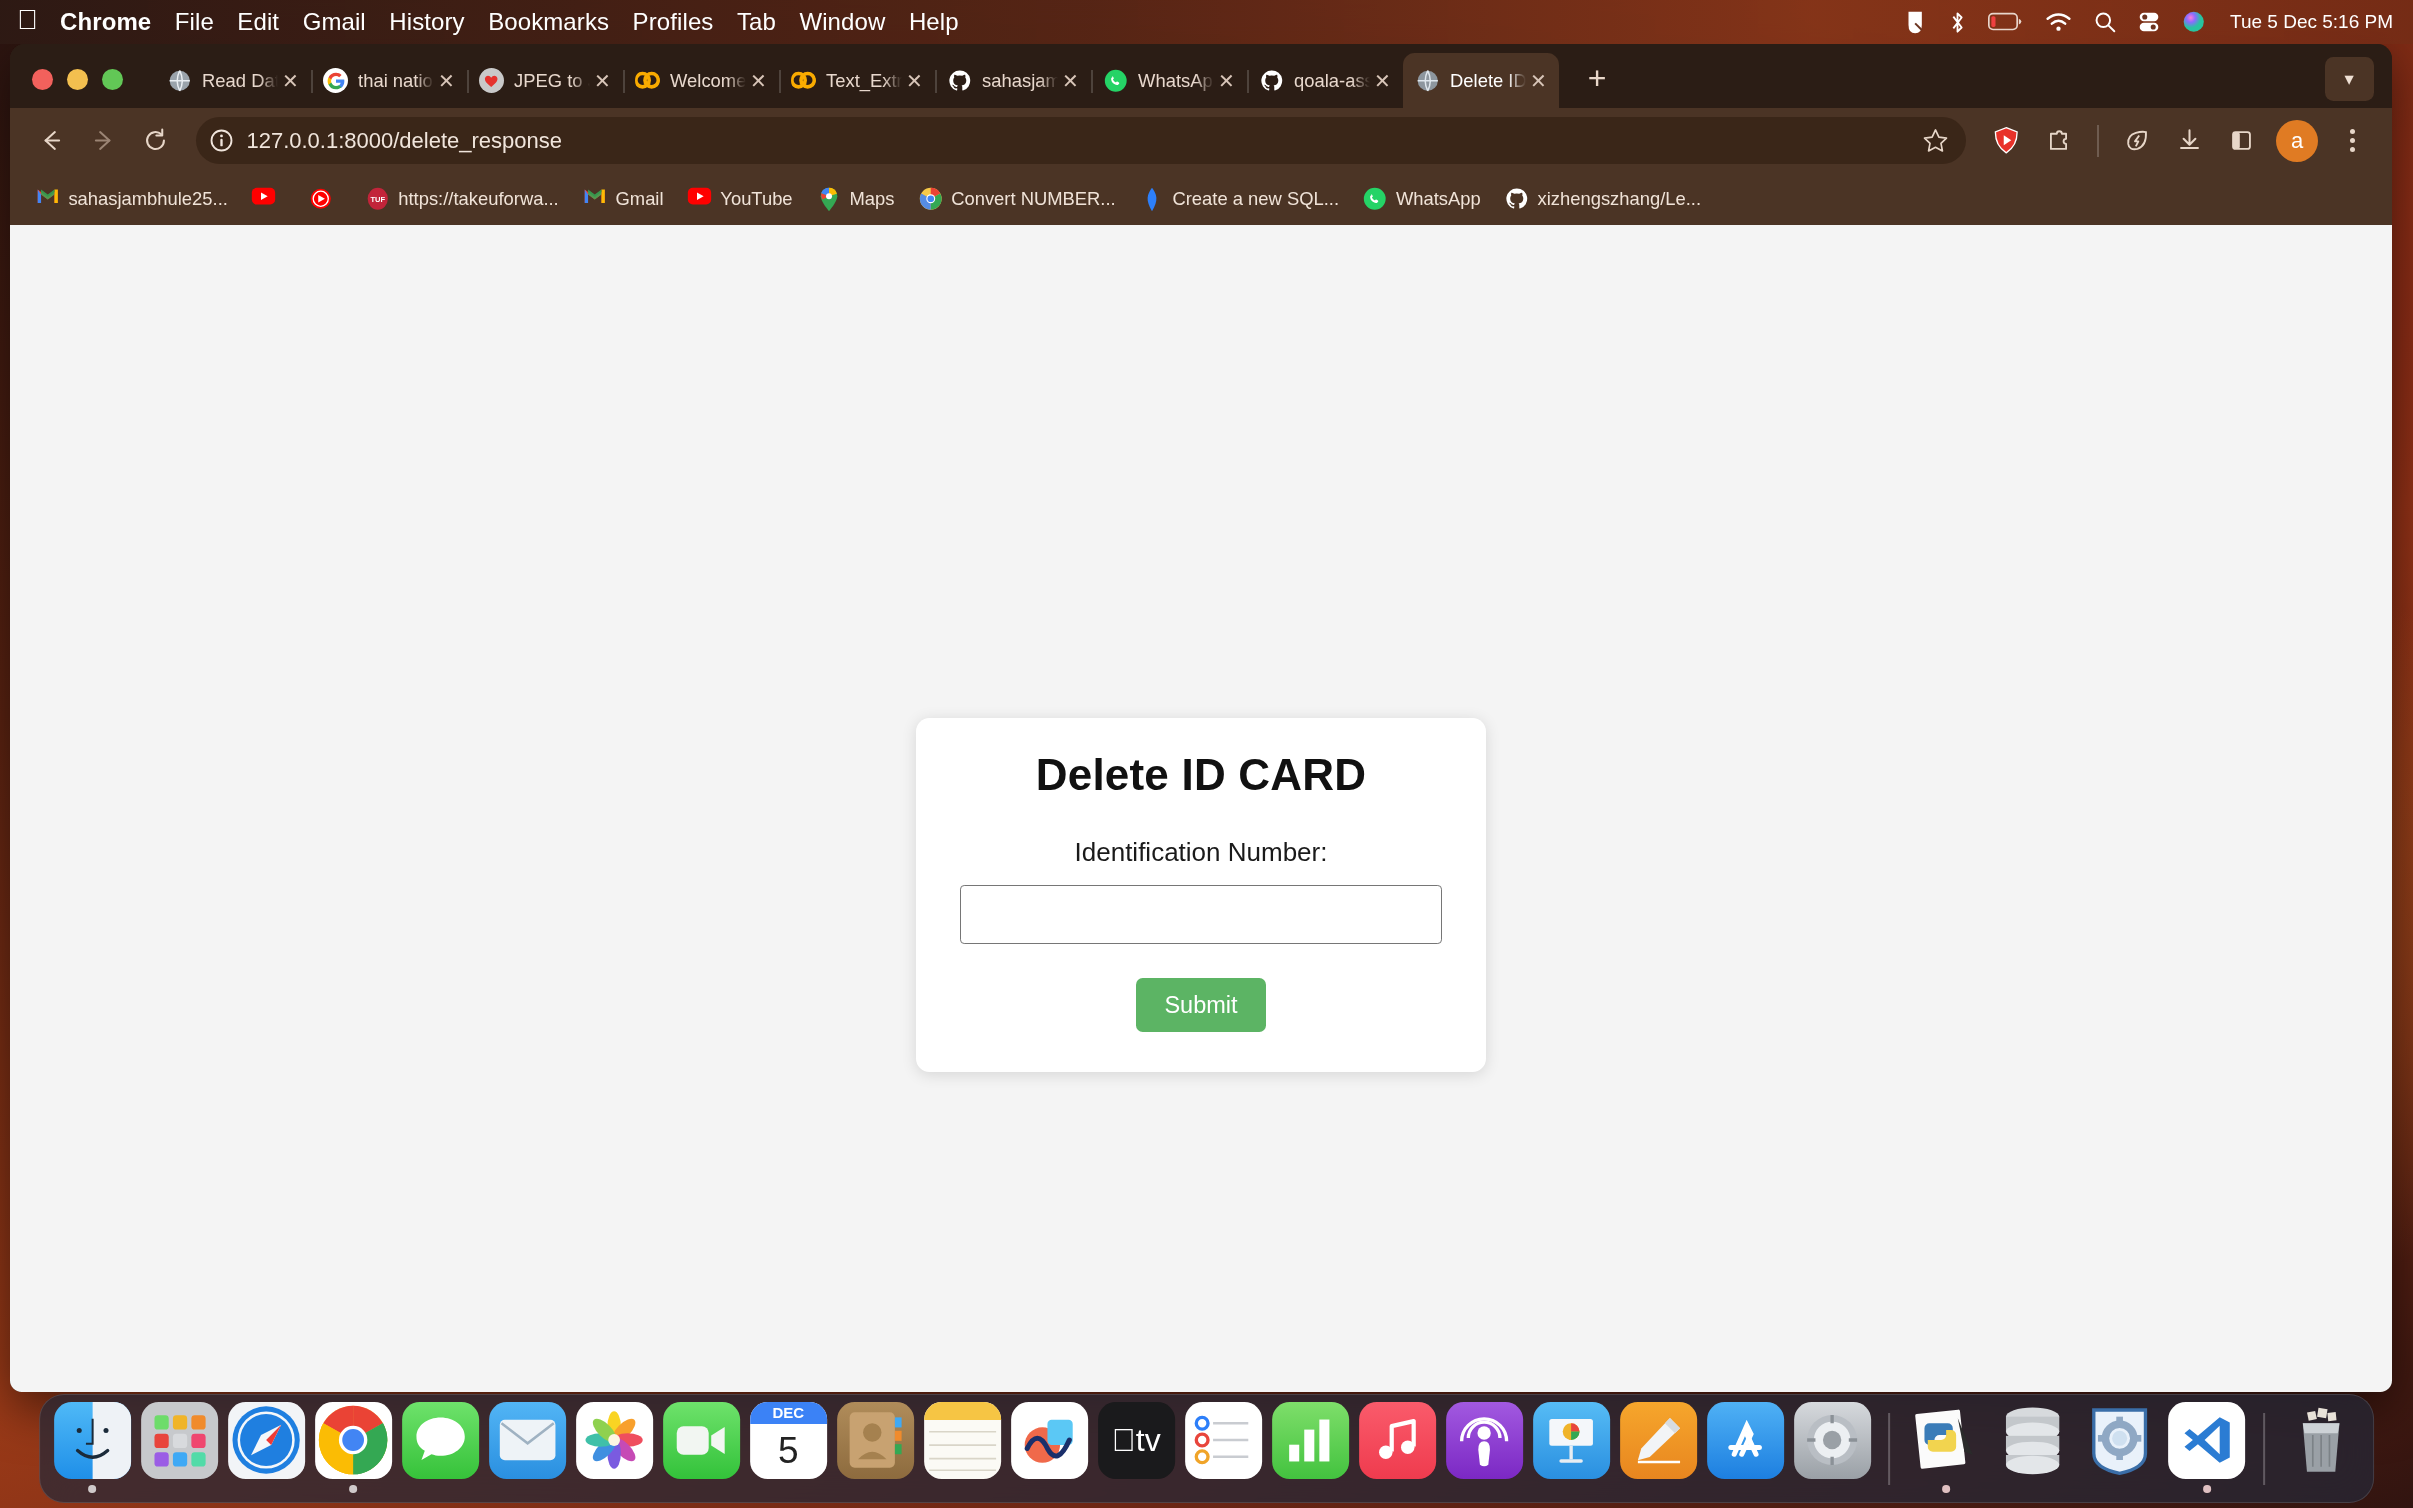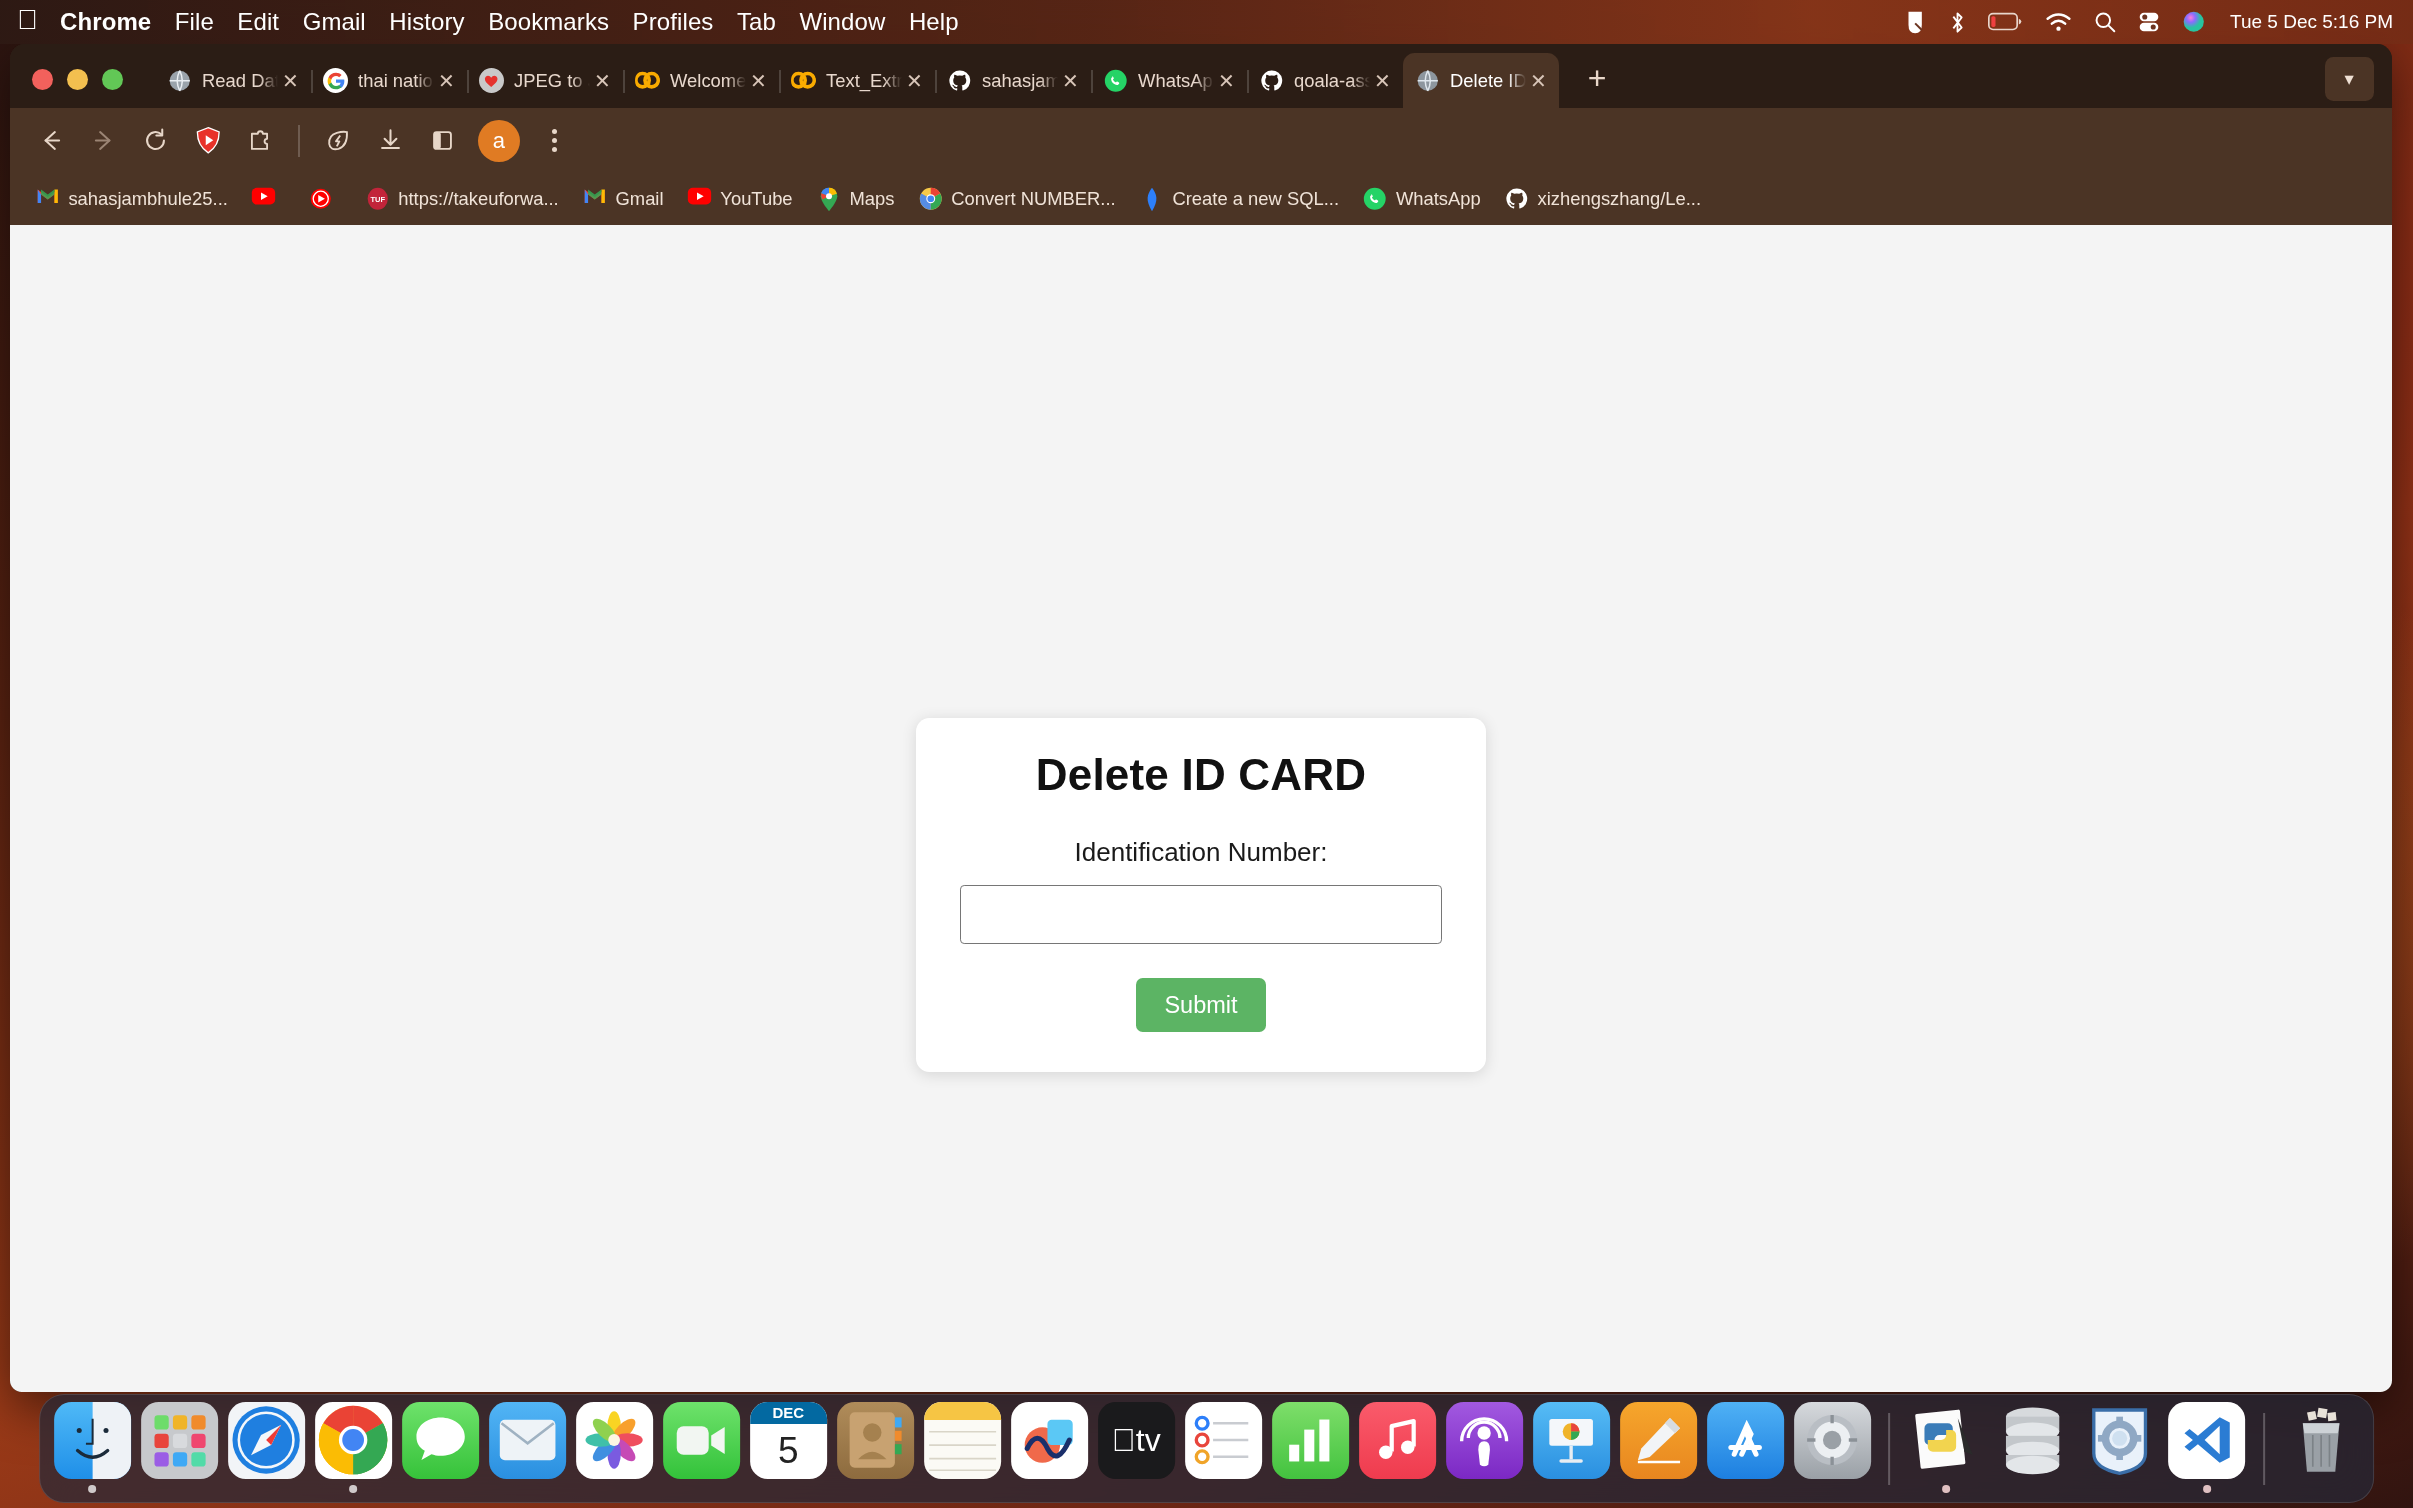--- a/index.html
+++ b/index.html
@@ -406,20 +406,35 @@
           <path d="M7 16 H23" stroke="#9b8474" stroke-width="2.4" stroke-linecap="round"></path>
         </svg>
     </div>
     <div class="tbtn">
       <svg width="27" height="27" viewBox="0 0 32 32">
           <path d="M26 16a10 10 0 1 1-3.2-7.3" stroke="#e7d6c8" stroke-width="2.4" fill="none" stroke-linecap="round"></path>
           <path d="M24 3 L24 10 L17 10" stroke="#e7d6c8" stroke-width="2.4" fill="none" stroke-linecap="round" stroke-linejoin="round"></path>
         </svg>
     </div>
 
+    <div id="omnibox">
+      <span class="info-icon">
+        <svg width="25" height="25" viewBox="0 0 30 30">
+            <circle cx="15" cy="15" r="12" stroke="#f0e5dc" stroke-width="2.2" fill="none"></circle>
+            <circle cx="15" cy="9.5" r="1.7" fill="#f0e5dc"></circle>
+            <rect x="13.6" y="13" width="2.8" height="9" rx="1.4" fill="#f0e5dc"></rect>
+          </svg>
+      </span>
+      <span class="url">127.0.0.1:8000/delete_response</span>
+      <span class="star">
+        <svg width="27" height="27" viewBox="0 0 32 32">
+            <path d="M16 3.5 L20 12 L29 13.2 L22.5 19.4 L24.2 28.4 L16 24.1 L7.8 28.4 L9.5 19.4 L3 13.2 L12 12 Z" stroke="#e7d6c8" stroke-width="2" fill="none" stroke-linejoin="round"></path>
+          </svg>
+      </span>
+    </div>
 
     <div class="tbtn">
       <svg width="28.5" height="28.5" viewBox="0 0 34 34">
           <path d="M17 2 L30 7 Q30 24 17 32 Q4 24 4 7 Z" fill="#e8322a" stroke="#fff" stroke-width="1.6"></path>
           <path d="M14 11 L23 17 L14 23 Z" fill="#fff"></path>
         </svg>
     </div>
     <div class="tbtn">
       <svg width="27" height="27" viewBox="0 0 32 32">
           <path d="M7 8 h7 a3 3 0 0 1 6 0 h5 v6 a3 3 0 0 0 0 6 v6 H7 Z" stroke="#e7d6c8" stroke-width="2.2" fill="none" stroke-linejoin="round"></path>
@@ -675,21 +690,21 @@
     <div class="dock-ico" style="background:linear-gradient(180deg,#6ee26b,#33c23a);">
       <svg width="54" height="37" viewBox="0 0 64 44">
           <rect x="3" y="5" width="38" height="34" rx="8" fill="#f2f6f2"></rect>
           <path d="M44 16 L60 6 L60 38 L44 28 Z" fill="#f2f6f2"></path>
         </svg>
     </div>
   </div>
 
   <div class="dock-item">
     <div class="dock-ico" style="background:#fff; flex-direction:column;">
-      <div style="background:#0369a1;color:#fff;width:100%;text-align:center;font-size:15px;font-weight:bold;padding:2.5px 0;">DEC</div>
+      <div style="background:#3b82f6;color:#fff;width:100%;text-align:center;font-size:15px;font-weight:bold;padding:2.5px 0;">DEC</div>
       <div style="flex:1;display:flex;align-items:center;justify-content:center;color:#222;font-size:37px;">5</div>
     </div>
   </div>
 
   <div class="dock-item">
     <div class="dock-ico" style="background:linear-gradient(180deg,#b08c5a,#8d6b3e);">
       <svg width="59" height="62" viewBox="0 0 70 74">
           <rect x="4" y="4" width="54" height="66" rx="6" fill="#c8a271"></rect>
           <circle cx="31" cy="28" r="11" fill="#a5814f"></circle>
           <path d="M14 60 Q31 42 48 60 Z" fill="#a5814f"></path>

